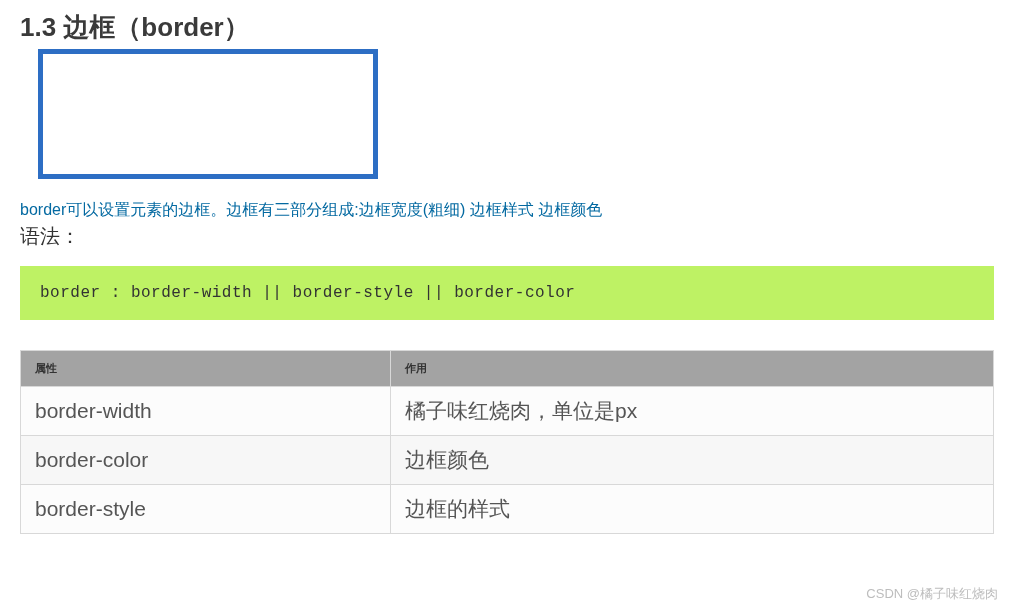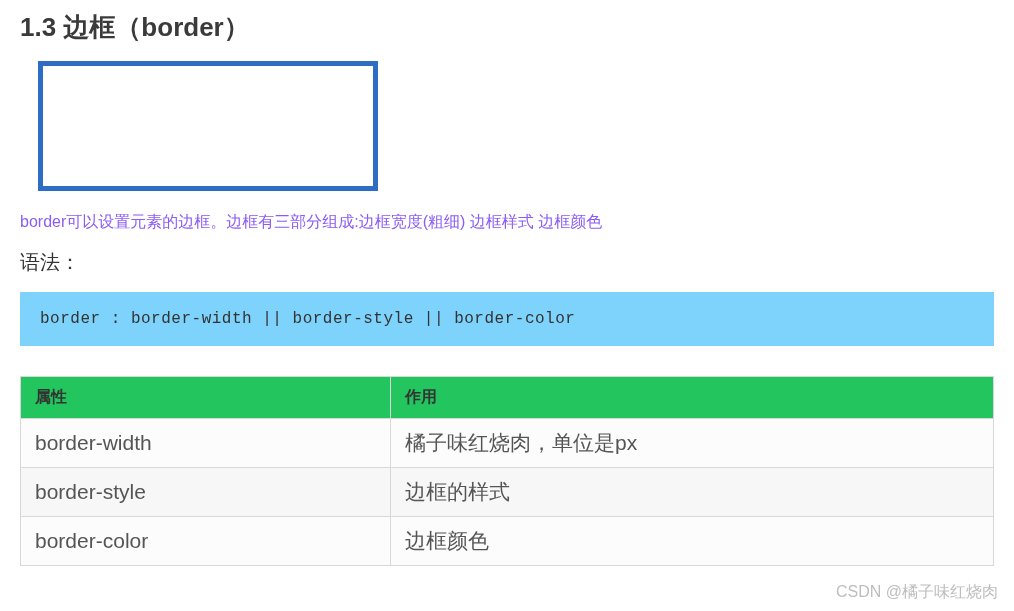--- a/index.html
+++ b/index.html
@@ -11,60 +11,60 @@
       font-family: "Microsoft YaHei", "PingFang SC", "Helvetica Neue", Arial, sans-serif;
       background: #ffffff;
       color: #333;
       padding: 10px 20px 20px 20px;
       width: 1014px;
     }
     .heading {
       font-size: 26px;
       font-weight: bold;
       color: #3a3a3a;
-      margin-bottom: 16px;
+      margin-bottom: 4px;
     }
     .demo-box {
       width: 340px;
       height: 130px;
       border: 5px solid #2d6ec4;
       margin-left: 18px;
       margin-bottom: 18px;
       background: #fff;
     }
     .paragraph {
       font-size: 16px;
-      color: #8b5cf6;
-      margin-bottom: 14px;
+      color: #0369a1;
+      margin-bottom: 0;
       line-height: 1.6;
     }
     .syntax-label {
       font-size: 20px;
       color: #333;
       margin-bottom: 16px;
     }
     .code-block {
-      background: #7dd3fc;
+      background: #bef264;
       padding: 18px 20px;
       font-family: "Courier New", Courier, monospace;
       font-size: 16px;
       color: #333;
       margin-bottom: 30px;
       letter-spacing: 0.5px;
     }
     .table {
       width: 100%;
       border-collapse: collapse;
       border: 1px solid #d8d8d8;
     }
     .table th {
-      background: #22c55e;
+      background: #a3a3a3;
       text-align: left;
       font-weight: bold;
-      font-size: 16px;
+      font-size: 11px;
       color: #333;
       padding: 10px 14px;
       border: 1px solid #d8d8d8;
     }
     .table td {
       font-size: 21px;
       color: #555;
       padding: 10px 14px;
       border: 1px solid #d8d8d8;
     }
@@ -74,21 +74,21 @@
     .table tr:nth-child(even) td {
       background: #f7f7f7;
     }
     .col-left {
       width: 370px;
     }
     .watermark {
       position: fixed;
       bottom: 8px;
       right: 16px;
-      font-size: 16px;
+      font-size: 13px;
       color: #bdbdbd;
       margin-top: 48px;
     }
   </style>
 </head>
 <body>
 
 <h2 class="heading">1.3 边框（border）</h2>
 
 <div class="demo-box"></div>
@@ -105,23 +105,23 @@
       <th class="col-left">属性</th>
       <th>作用</th>
     </tr>
   </thead>
   <tbody>
     <tr>
       <td>border-width</td>
       <td>橘子味红烧肉，单位是px</td>
     </tr>
     <tr>
+      <td>border-color</td>
+      <td>边框颜色</td>
+    </tr>
+    <tr>
       <td>border-style</td>
       <td>边框的样式</td>
-    </tr>
-    <tr>
-      <td>border-color</td>
-      <td>边框颜色</td>
     </tr>
   </tbody>
 </table>
 
 <div class="watermark">CSDN @橘子味红烧肉</div>
 
 </body></html>

